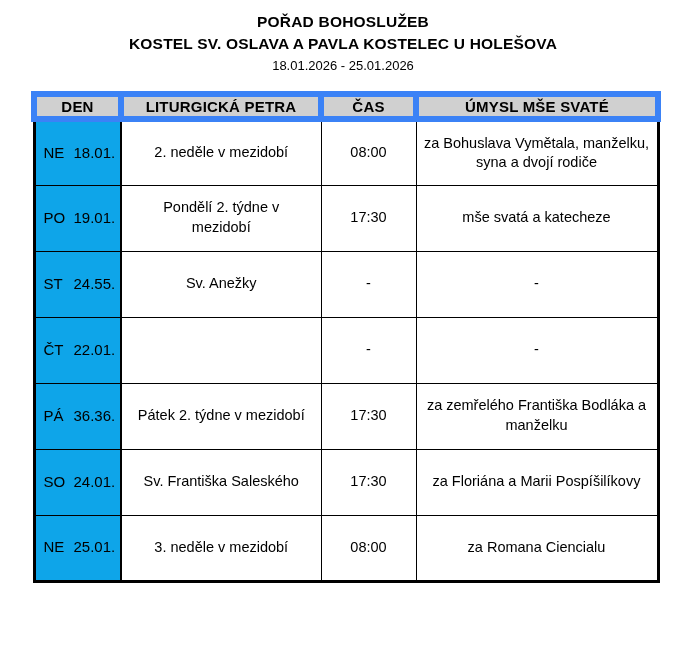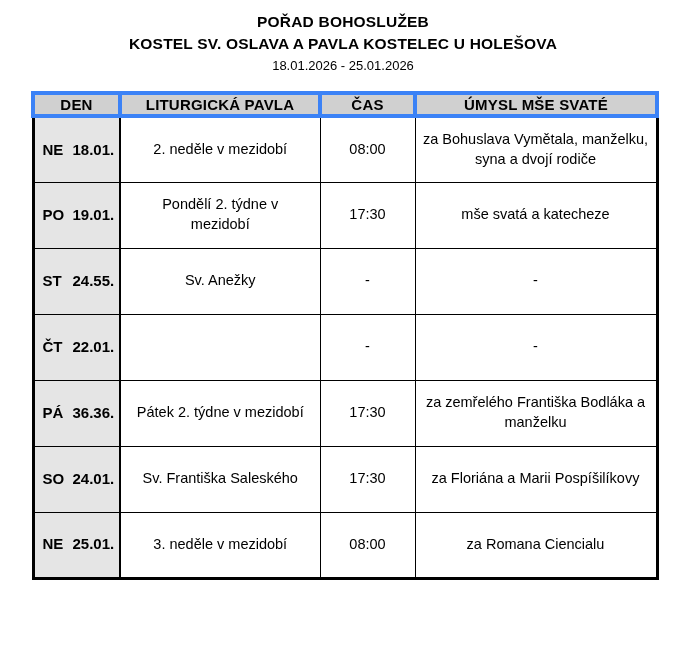--- a/index.html
+++ b/index.html
@@ -21,41 +21,41 @@
     margin: 14px 0 0 31px;
     border: 3px solid #000;
   }
   col.c-den  { width: 87px; }
   col.c-lit  { width: 200px; }
   col.c-cas  { width: 95px; }
   col.c-umy  { width: 242px; }
 
   th {
     background: #d0d0d0;
-    border: 4px solid #3b82f6;
+    border: 6px solid #3b82f6;
     font-size: 15px;
     font-weight: bold;
     height: 20px;
     padding: 1px 2px;
     letter-spacing: 0.2px;
   }
   td {
     border: 1px solid #000;
     height: 66px;
     font-size: 14.5px;
     text-align: center;
     vertical-align: middle;
     padding: 2px 6px;
     white-space: pre-line;
     line-height: 1.35;
   }
   td.day-cell {
-    background: #e5e5e5;
+    background: #0ea5e9;
     border-right: 2px solid #000;
-    font-weight: bold;
+    font-weight: normal;
     text-align: left;
     padding-left: 8px;
     white-space: nowrap;
     font-size: 15px;
   }
   .day-abbr { display: inline-block; min-width: 30px; }
 </style>
 </head>
 <body>
 
@@ -68,21 +68,21 @@
 <table class="schedule">
   <colgroup>
     <col class="c-den">
       <col class="c-lit">
       <col class="c-cas">
       <col class="c-umy">
   </colgroup>
   <thead>
     <tr>
       <th>DEN</th>
-      <th>LITURGICKÁ PAVLA</th>
+      <th>LITURGICKÁ PETRA</th>
       <th>ČAS</th>
       <th>ÚMYSL MŠE SVATÉ</th>
     </tr>
   </thead>
   <tbody>
       <tr>
         <td class="day-cell"><span class="day-abbr">NE</span><span class="day-date">18.01.</span></td>
         <td class="celebration-cell">2. neděle v mezidobí</td>
         <td class="time-cell">08:00</td>
         <td class="intention-cell">za Bohuslava Vymětala, manželku,

